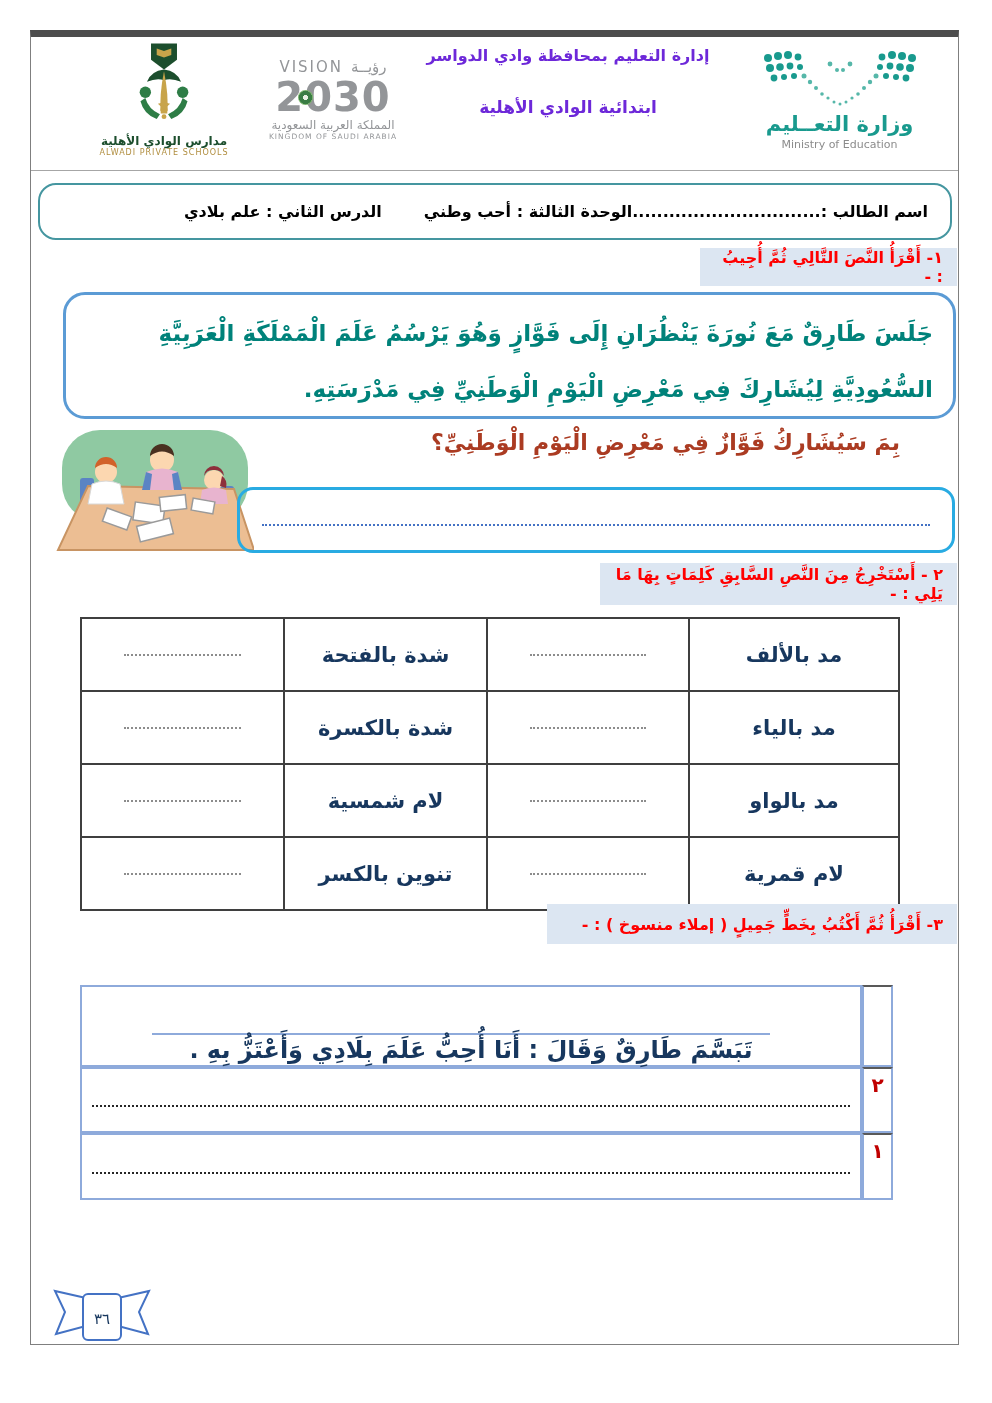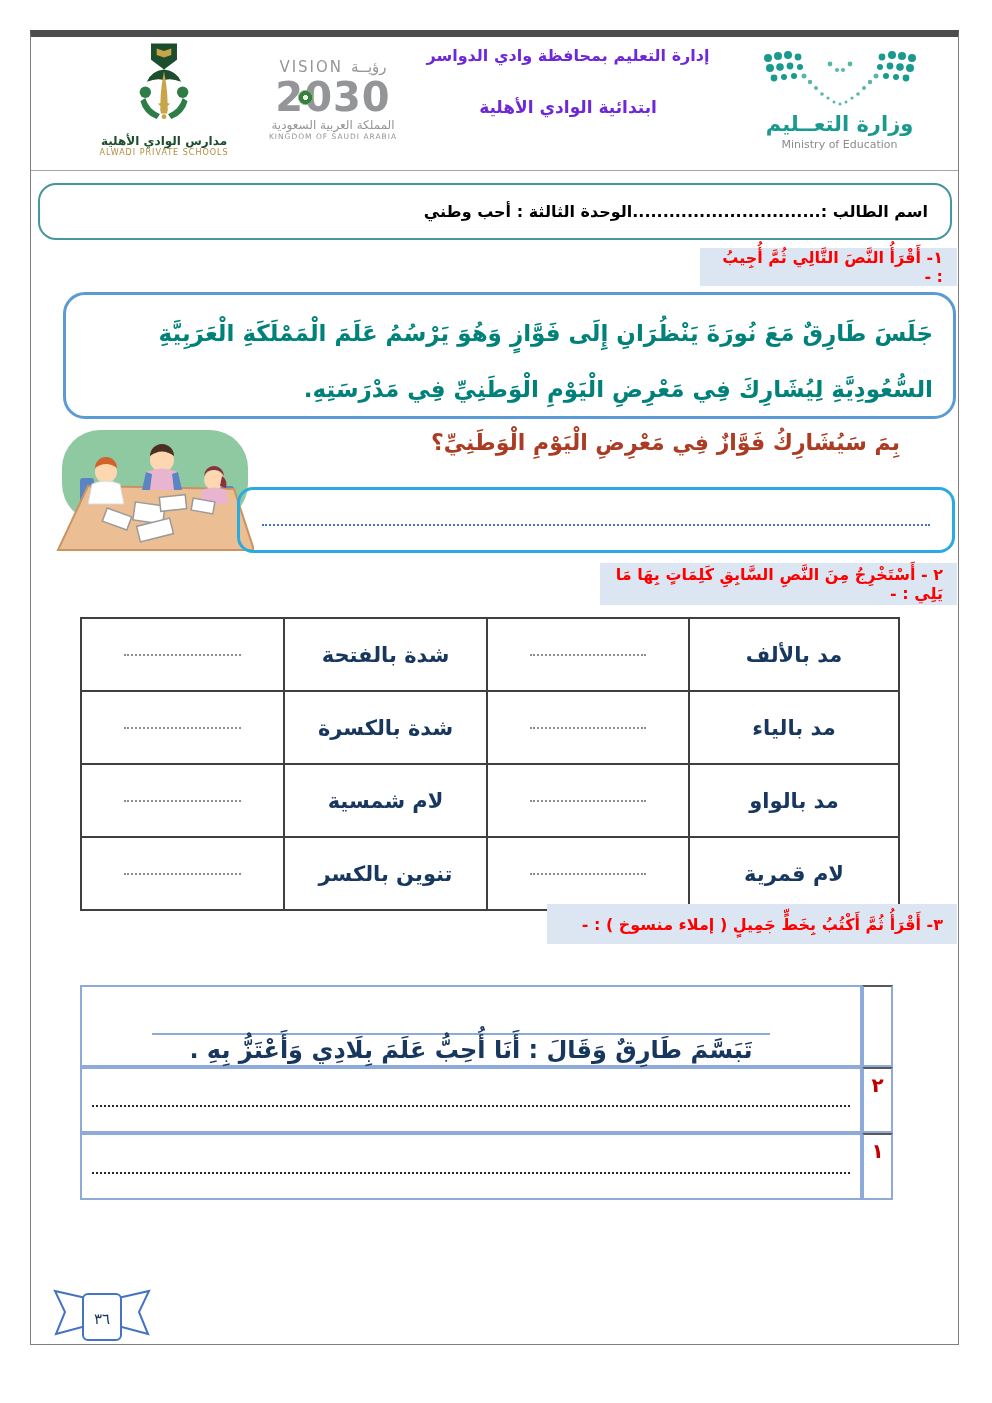--- a/index.html
+++ b/index.html
@@ -172,20 +172,21 @@
     </g>
   </svg>
   <div class="ar">وزارة التعــليم</div>
   <div class="en">Ministry of Education</div>
 </div>
 
 <div class="abs student-bar">
   <span>اسم الطالب :</span>
   <span>...............................</span>
   <span class="gap45">الوحدة الثالثة : أحب وطني</span>
+  <span>الدرس الثاني : علم بلادي</span>
 </div>
 
 <div class="abs banner q1-banner">١- أَقْرَأُ النَّصَ التَّالِي ثُمَّ أُجِيبُ : -</div>
 
 <div class="abs reading-box">
   <div class="line">جَلَسَ طَارِقٌ مَعَ نُورَةَ يَنْظُرَانِ إِلَى فَوَّازٍ وَهُوَ يَرْسُمُ عَلَمَ الْمَمْلَكَةِ الْعَرَبِيَّةِ</div>
   <div class="line">السُّعُودِيَّةِ لِيُشَارِكَ فِي مَعْرِضِ الْيَوْمِ الْوَطَنِيِّ فِي مَدْرَسَتِهِ.</div>
 </div>
 
 <div class="abs illu">

